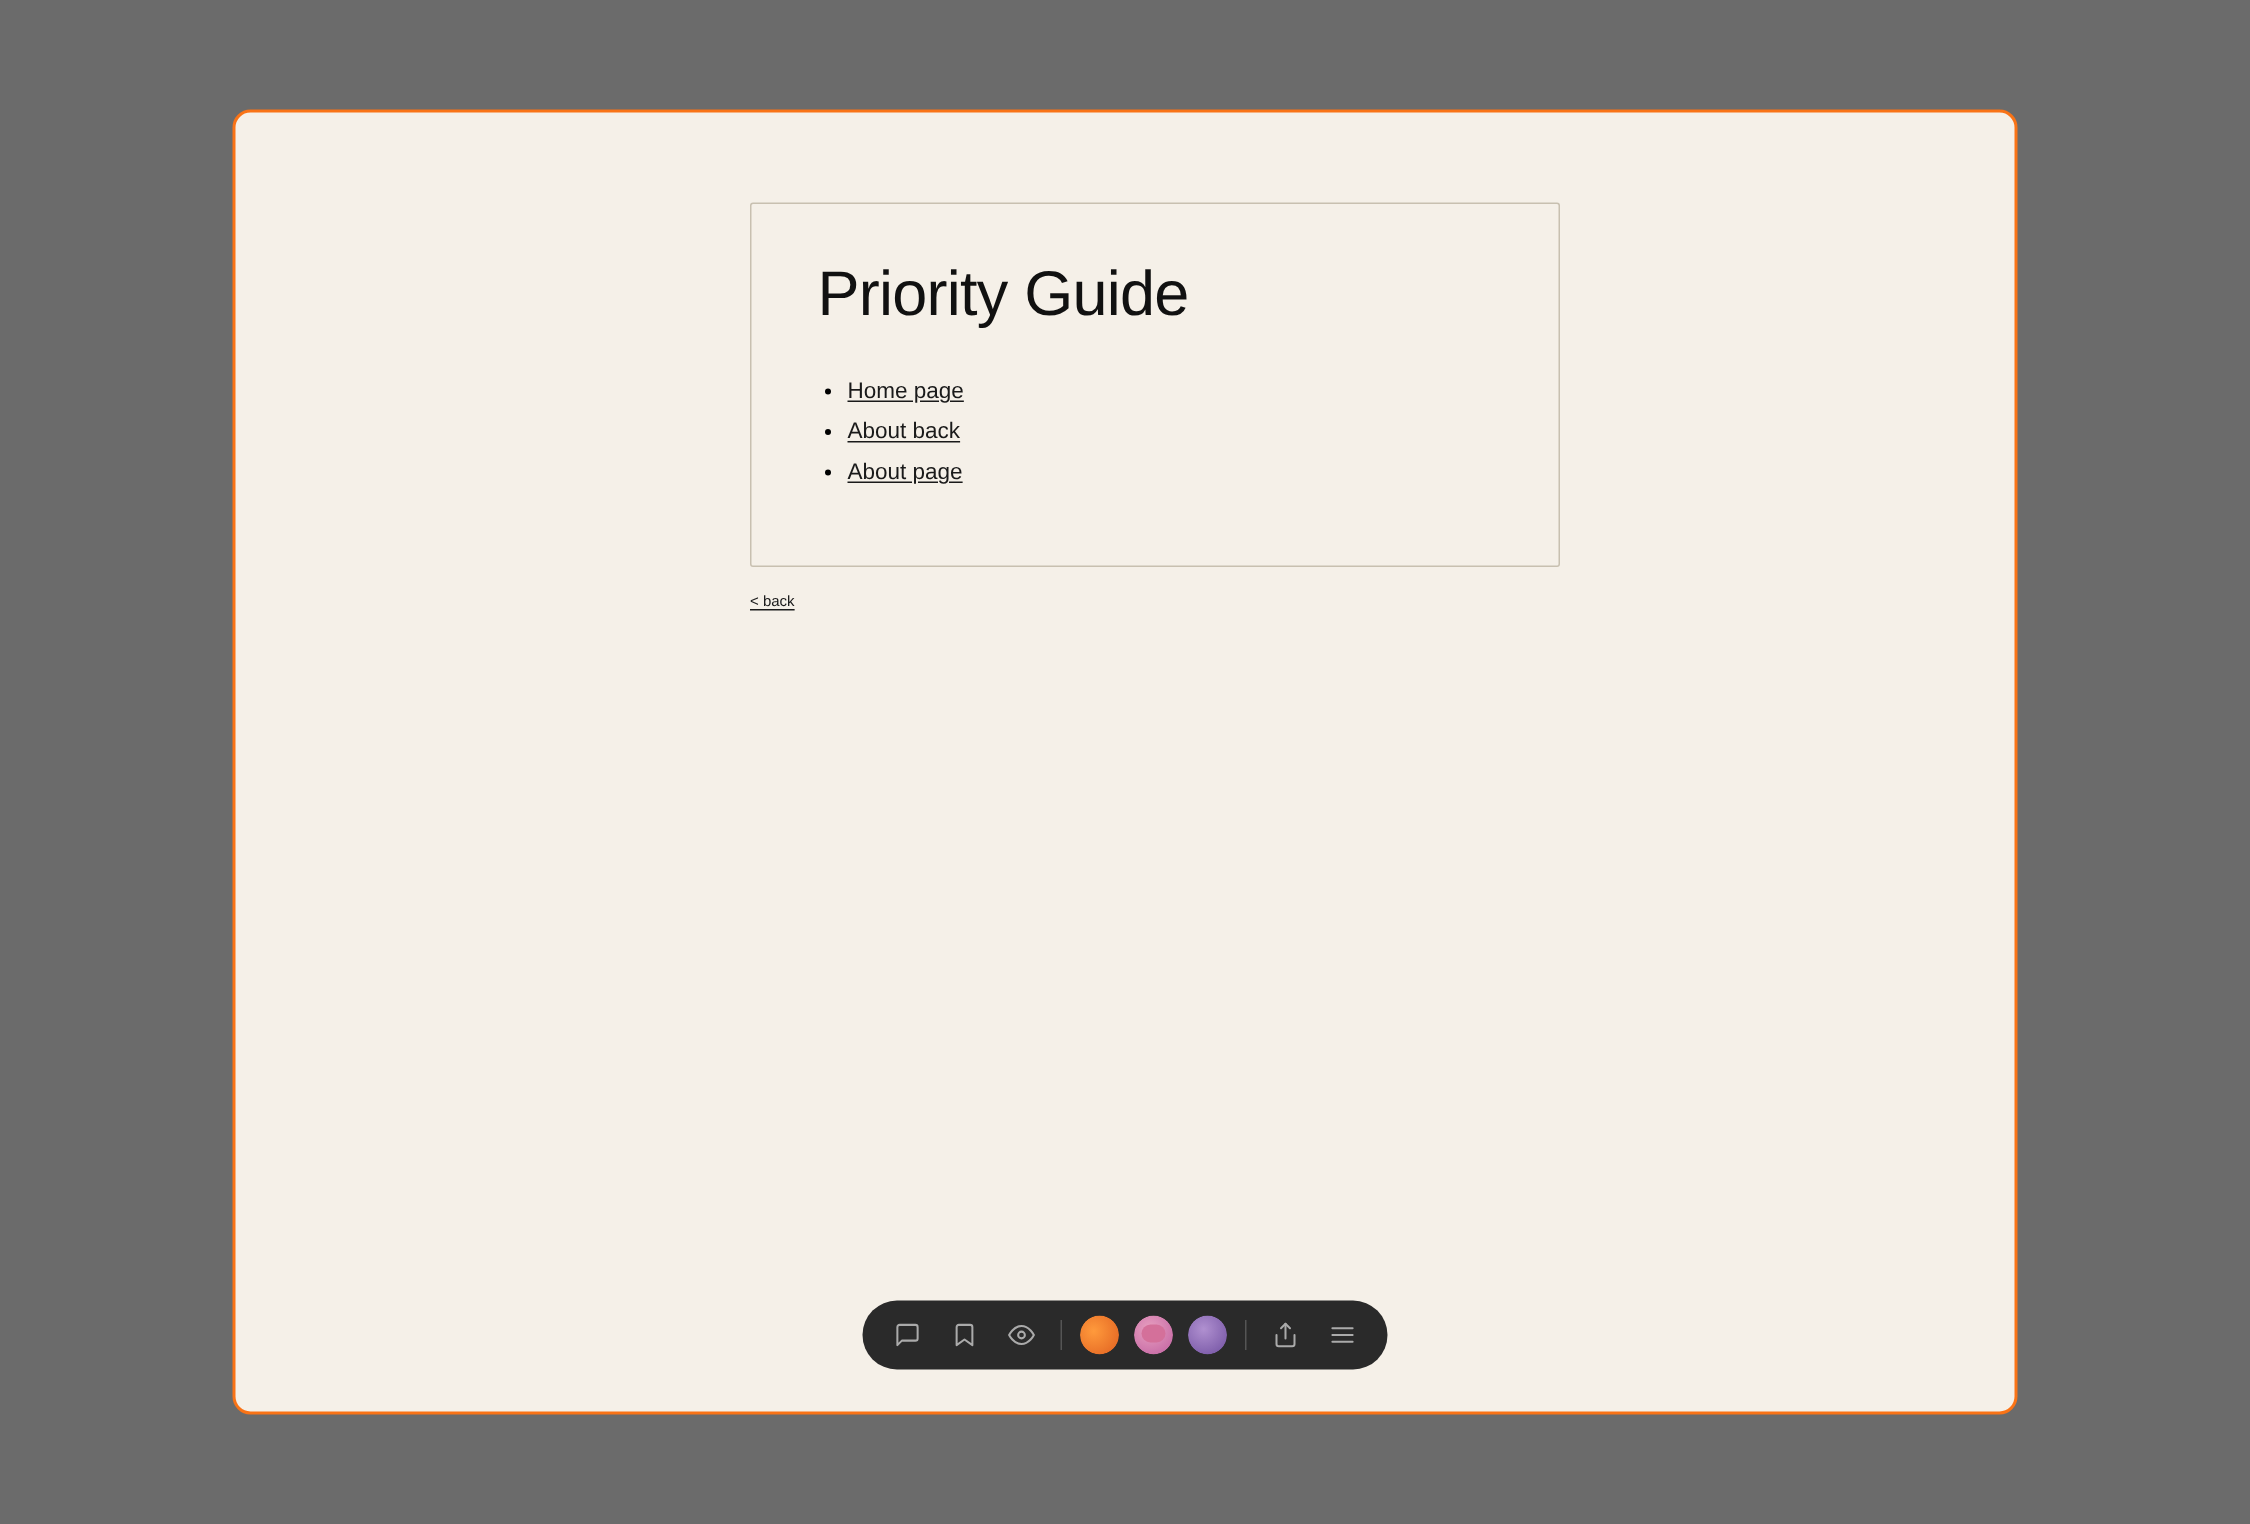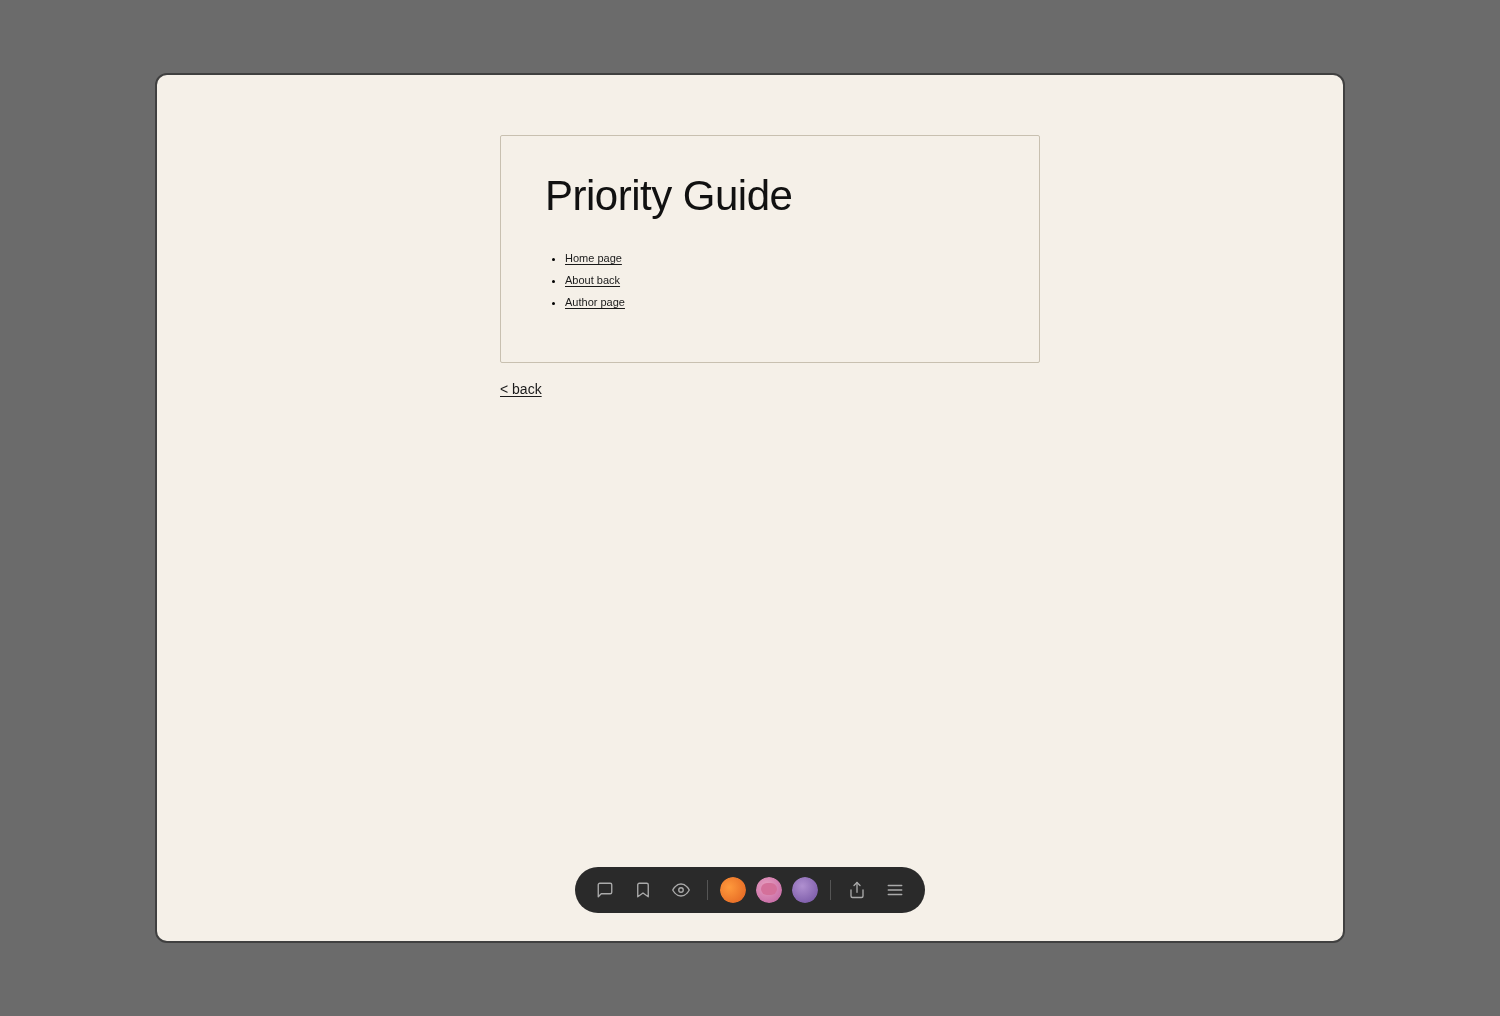--- a/index.html
+++ b/index.html
@@ -12,21 +12,21 @@
       align-items: center;
       justify-content: center;
       font-family: -apple-system, BlinkMacSystemFont, 'Helvetica Neue', Arial, sans-serif;
     }
 
     .window {
       width: 1190px;
       height: 870px;
       background: #f5f0e8;
       border-radius: 12px;
-      border: 2px solid #404040;
+      border: 2px solid #f97316;
       position: relative;
       overflow: hidden;
     }
 
     .main-content {
       width: 100%;
       height: 100%;
       display: flex;
       flex-direction: column;
       align-items: flex-start;
@@ -61,32 +61,32 @@
       letter-spacing: -0.5px;
     }
 
     .guide-links {
       list-style: disc;
       padding-left: 20px;
     }
 
     .guide-links li {
       margin-bottom: 10px;
-      font-size: 11px;
+      font-size: 15px;
     }
 
     .guide-links li a {
       color: #1a1a1a;
       text-decoration: underline;
       text-underline-offset: 2px;
     }
 
     .back-link {
       margin-top: 18px;
-      font-size: 14px;
+      font-size: 10px;
       color: #1a1a1a;
       text-decoration: underline;
       text-underline-offset: 2px;
       cursor: pointer;
     }
 
     
     .toolbar {
       position: absolute;
       bottom: 28px;
@@ -186,21 +186,21 @@
         <h1 class="guide-title">Priority Guide</h1>
 
         <ul class="guide-links">
           <li>
             <a href="#">Home page</a>
           </li>
           <li>
             <a href="#">About back</a>
           </li>
           <li>
-            <a href="#">Author page</a>
+            <a href="#">About page</a>
           </li>
         </ul>
       </div>
 
       <a href="#" class="back-link">&lt; back</a>
     </div>
   </div>
 
   <div class="toolbar">
 

